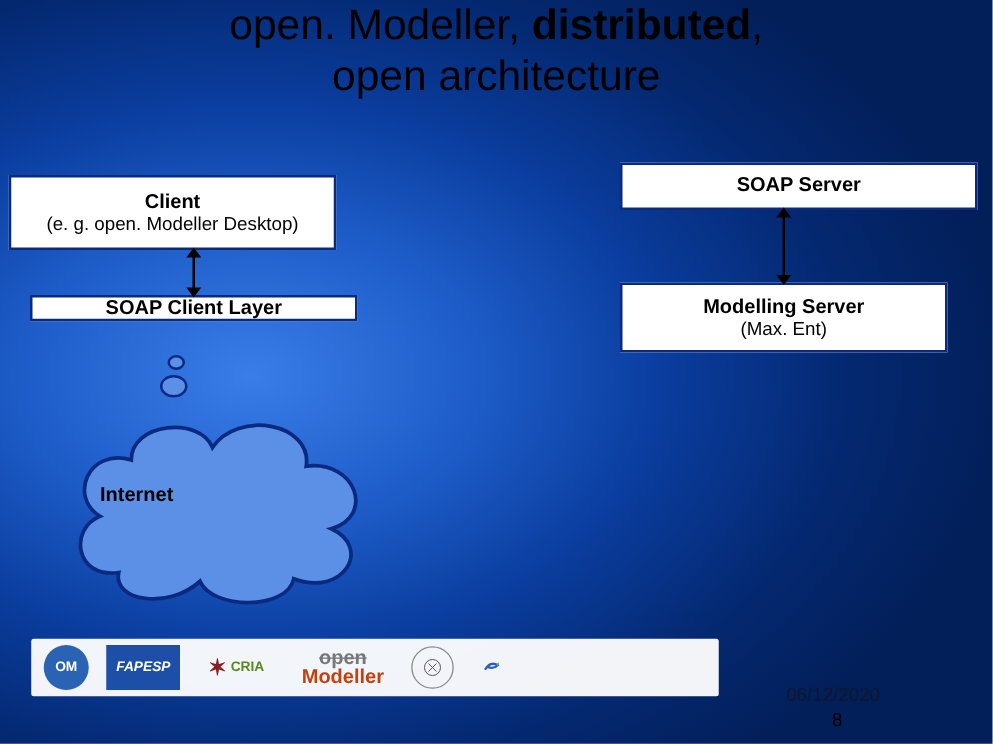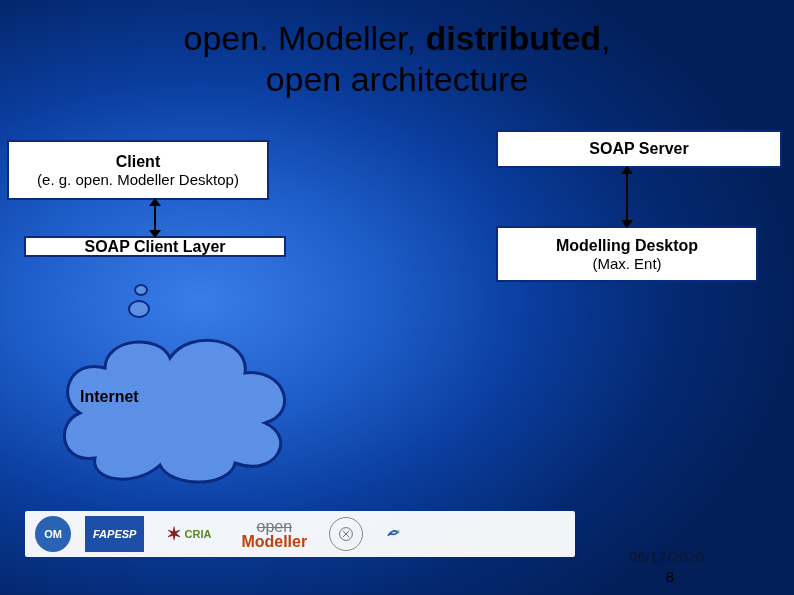--- a/index.html
+++ b/index.html
@@ -9,21 +9,20 @@
     font-family: Arial, Helvetica, sans-serif;
     background: radial-gradient(ellipse 600px 400px at 200px 300px, #3a7de8 0%, #1e5dc9 30%, #0a3d9e 55%, #042870 80%, #021f5a 100%);
     position: relative;
     overflow: hidden;
     color: #000;
   }
   .title {
     text-align: center;
     font-size: 34px;
     color: #000;
-    padding-top: 18px;
     line-height: 1.2;
     font-weight: normal;
   }
   .title .bold { font-weight: bold; }
   .box {
     position: absolute;
     background: #fff;
     border: 2px solid #0a2a80;
     text-align: center;
     display: flex;
@@ -113,21 +112,21 @@
 
 <div class="box" style="left:24px; top:236px; width:262px; height:21px;">
   <span class="label">SOAP Client Layer</span>
 </div>
 
 <div class="box" style="left:496px; top:130px; width:286px; height:38px;">
   <span class="label">SOAP Server</span>
 </div>
 
 <div class="box" style="left:496px; top:226px; width:262px; height:56px;">
-  <span class="label">Modelling Desktop</span>
+  <span class="label">Modelling Server</span>
   <span class="sub">(Max. Ent)</span>
 </div>
 
 <div class="arrow-line" style="left:154px; top:202px; width:2px; height:32px;"></div>
 <div class="arrow-tip" style="left:149px; top:198px; border-left:6px solid transparent; border-right:6px solid transparent; border-bottom:8px solid #000;"></div>
 <div class="arrow-tip" style="left:149px; top:230px; border-left:6px solid transparent; border-right:6px solid transparent; border-top:8px solid #000;"></div>
 
 <div class="arrow-line" style="left:626px; top:170px; width:2px; height:54px;"></div>
 <div class="arrow-tip" style="left:621px; top:166px; border-left:6px solid transparent; border-right:6px solid transparent; border-bottom:8px solid #000;"></div>
 <div class="arrow-tip" style="left:621px; top:220px; border-left:6px solid transparent; border-right:6px solid transparent; border-top:8px solid #000;"></div>
@@ -151,21 +150,21 @@
 </div>
 
 <div class="logos">
   <div class="logo-chip" style="background:#2a63b3;border-radius:50%;width:36px;">OM</div>
   <div class="logo-chip" style="background:#1e4fa8;font-style:italic;">FAPESP</div>
   <div class="logo-chip" style="color:#5a8a1e;">
     <span style="color:#8a1e1e;font-size:18px;margin-right:3px;">✶</span>
       <span>CRIA</span>
   </div>
   <div class="logo-chip" style="color:#333;flex-direction:column;font-size:16px;line-height:0.95;">
-    <span style="color:#777;font-weight:normal;text-decoration:line-through;">open</span>
+    <span style="color:#777;font-weight:bold;text-decoration:line-through;">open</span>
     <span style="color:#c2410c;">Modeller</span>
   </div>
   <div class="logo-chip" style="width:34px;height:34px;border:1px solid #888;border-radius:50%;background:transparent;">
     <svg width="20" height="20" viewBox="0 0 20 20">
         <circle cx="10" cy="10" r="8" fill="none" stroke="#555" stroke-width="1"></circle>
         <path d="M6 6 L14 14 M14 6 L6 14" stroke="#555" stroke-width="1"></path>
       </svg>
   </div>
   <div class="logo-chip" style="width:34px;">
     <svg width="30" height="30" viewBox="0 0 30 30">

